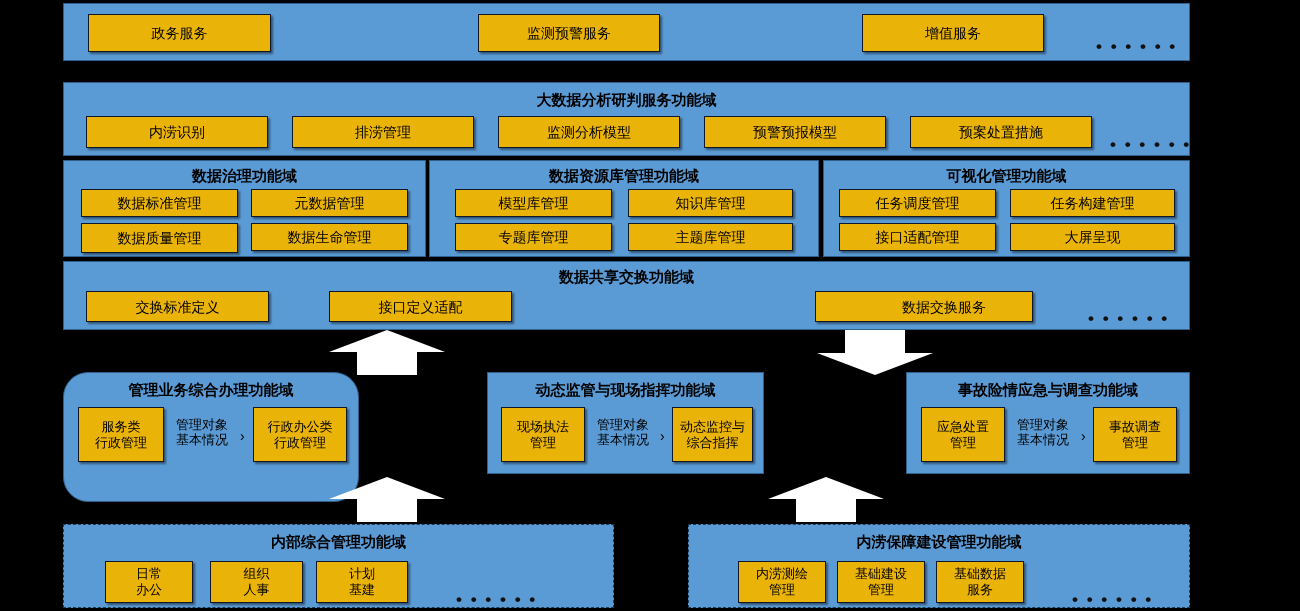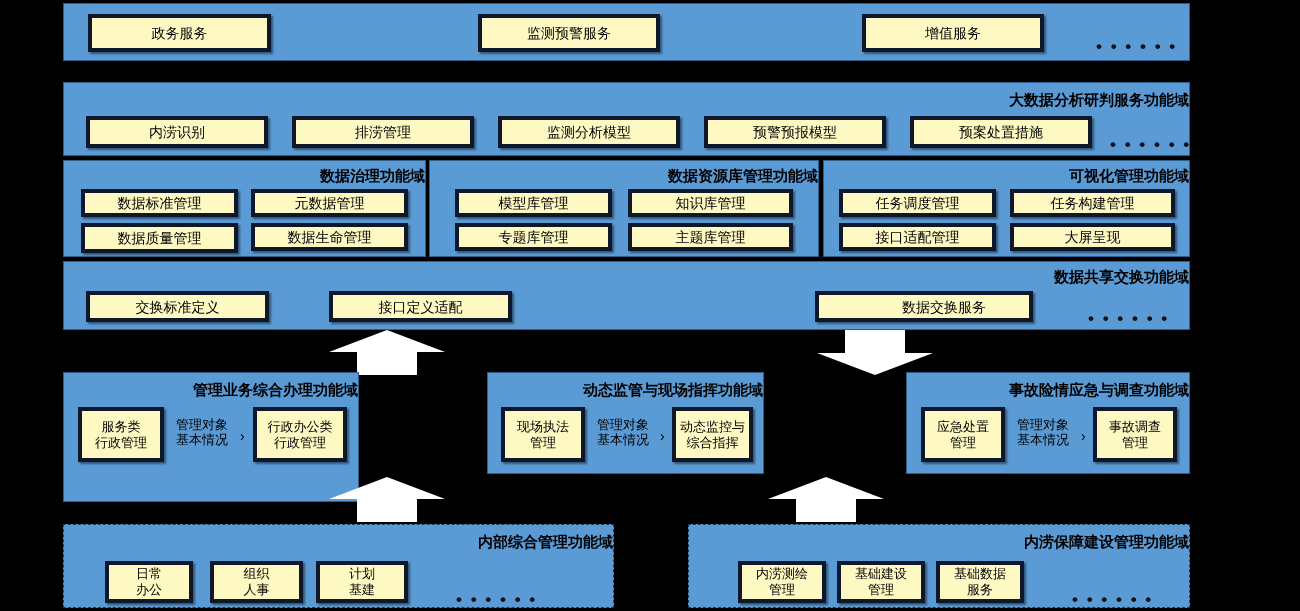--- a/index.html
+++ b/index.html
@@ -29,33 +29,33 @@
     box-sizing: border-box;
   }
   .panel.dashed {
     border: 1px dashed #1F3B54;
   }
 
   .panel-title {
     position: absolute;
     left: 0;
     right: 0;
-    text-align: right;
+    text-align: center;
     font-weight: bold;
     color: #000000;
     font-size: 15px;
     line-height: 18px;
     white-space: nowrap;
   }
 
   
   .chip {
     position: absolute;
-    background: #fef9c3;
-    border: 4px solid #0f172a;
+    background: #eab308;
+    border: 1px solid #0f172a;
     box-sizing: border-box;
     display: flex;
     align-items: center;
     justify-content: center;
     text-align: center;
     color: #000000;
     font-size: 14px;
     line-height: 16px;
     box-shadow: 2px 2px 2px rgba(0,0,0,0.45);
     white-space: pre-line;
@@ -154,21 +154,21 @@
       <polygon points="60,0 118,22 90,22 90,45 30,45 30,22 2,22" fill="#FFFFFF"></polygon>
     </svg>
   </div>
 
   <div class="barrow" style="left:815px; top:330px; width:120px; height:45px;">
     <svg width="120" height="45" viewBox="0 0 120 45">
       <polygon points="60,45 118,23 90,23 90,0 30,0 30,23 2,23" fill="#FFFFFF"></polygon>
     </svg>
   </div>
 
-  <div class="panel" style="left:63px; top:372px; width:296px; height:130px;">
+  <div class="panel" style="left:63px; top:372px; width:296px; height:130px;border-radius:25px;">
     <div class="panel-title" style="top:8px;">管理业务综合办理功能域</div>
     <div class="chip small" style="left:14px; top:34px; width:86px; height:55px;">服务类
 行政管理</div>
     <div class="conn-label" style="left:100px; top:44px; width:76px;">管理对象
 基本情况</div>
     <div class="conn-arrow" style="left:176px; top:56px;">›</div>
     <div class="chip small" style="left:189px; top:34px; width:94px; height:55px;">行政办公类
 行政管理</div>
   </div>
 

